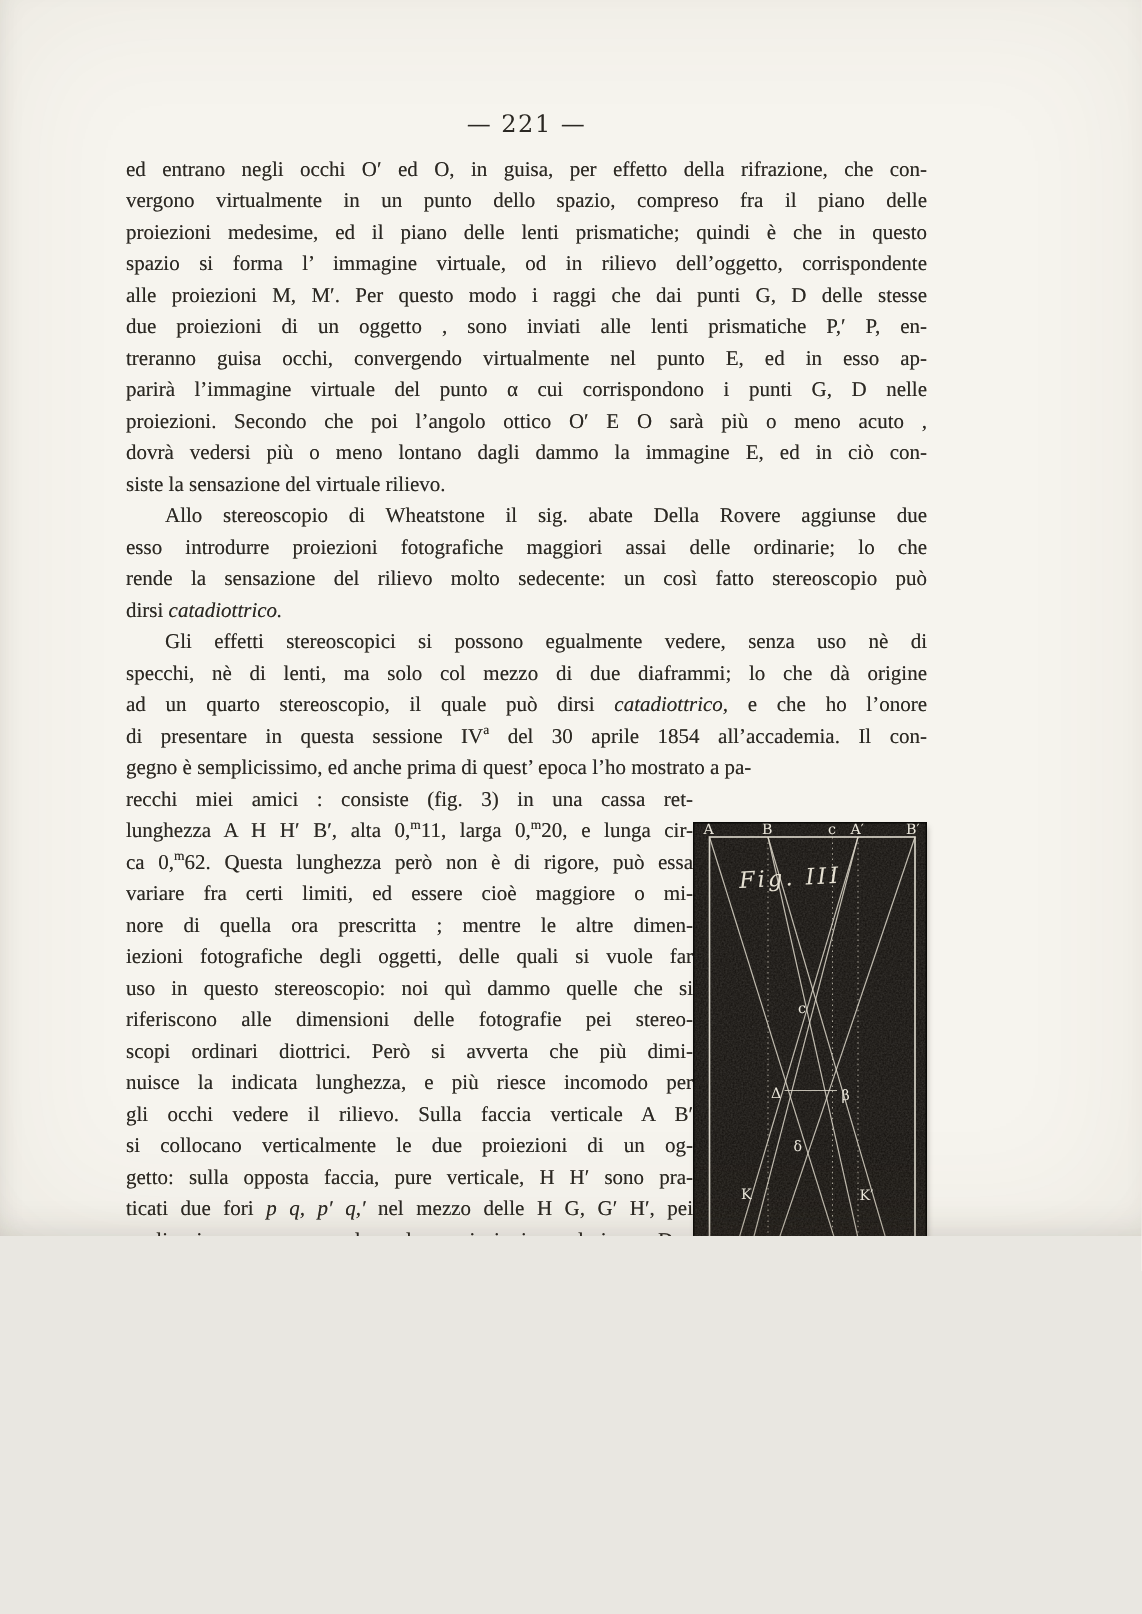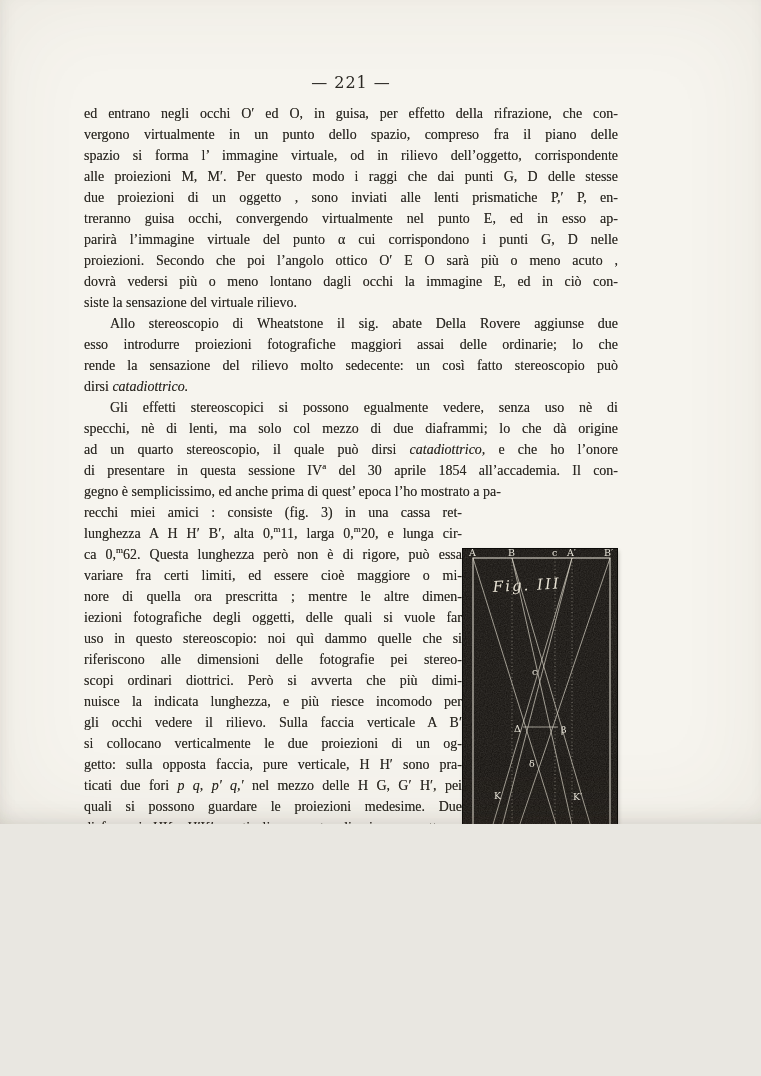--- a/index.html
+++ b/index.html
@@ -53,27 +53,28 @@
 <body>
 
 <div class="page">
 
   <div class="pageno">— 221 —</div>
 
   <div class="textcol">
       <div class="para">
         <div class="line"><span>ed entrano negli occhi O′ ed O, in guisa, per effetto della rifrazione, che con-</span></div>
         <div class="line"><span>vergono virtualmente in un punto dello spazio, compreso fra il piano delle</span></div>
+        <div class="line"><span>proiezioni medesime, ed il piano delle lenti prismatiche; quindi è che in questo</span></div>
         <div class="line"><span>spazio si forma l’ immagine virtuale, od in rilievo dell’oggetto, corrispondente</span></div>
         <div class="line"><span>alle proiezioni M, M′. Per questo modo i raggi che dai punti G, D delle stesse</span></div>
         <div class="line"><span>due proiezioni di un oggetto , sono inviati alle lenti prismatiche P,′ P, en-</span></div>
         <div class="line"><span>treranno guisa occhi, convergendo virtualmente nel punto E, ed in esso ap-</span></div>
         <div class="line"><span>parirà l’immagine virtuale del punto α cui corrispondono i punti G, D nelle</span></div>
         <div class="line"><span>proiezioni. Secondo che poi l’angolo ottico O′ E O sarà più o meno acuto ,</span></div>
-        <div class="line"><span>dovrà vedersi più o meno lontano dagli occhi la immagine E, ed in ciò con-</span></div>
+        <div class="line"><span>dovrà vedersi più o meno lontano dagli dammo la immagine E, ed in ciò con-</span></div>
         <div class="line last"><span>siste la sensazione del virtuale rilievo.</span></div>
       </div>
       <div class="para">
         <div class="line indent"><span>Allo stereoscopio di Wheatstone il sig. abate Della Rovere aggiunse due</span></div>
         <div class="line"><span>esso introdurre proiezioni fotografiche maggiori assai delle ordinarie; lo che</span></div>
         <div class="line"><span>rende la sensazione del rilievo molto sedecente: un così fatto stereoscopio può</span></div>
         <div class="line last"><span>dirsi </span><span class="i">catadiottrico.</span></div>
       </div>
       <div class="para">
         <div class="line indent"><span>Gli effetti stereoscopici si possono egualmente vedere, senza uso nè di</span></div>

